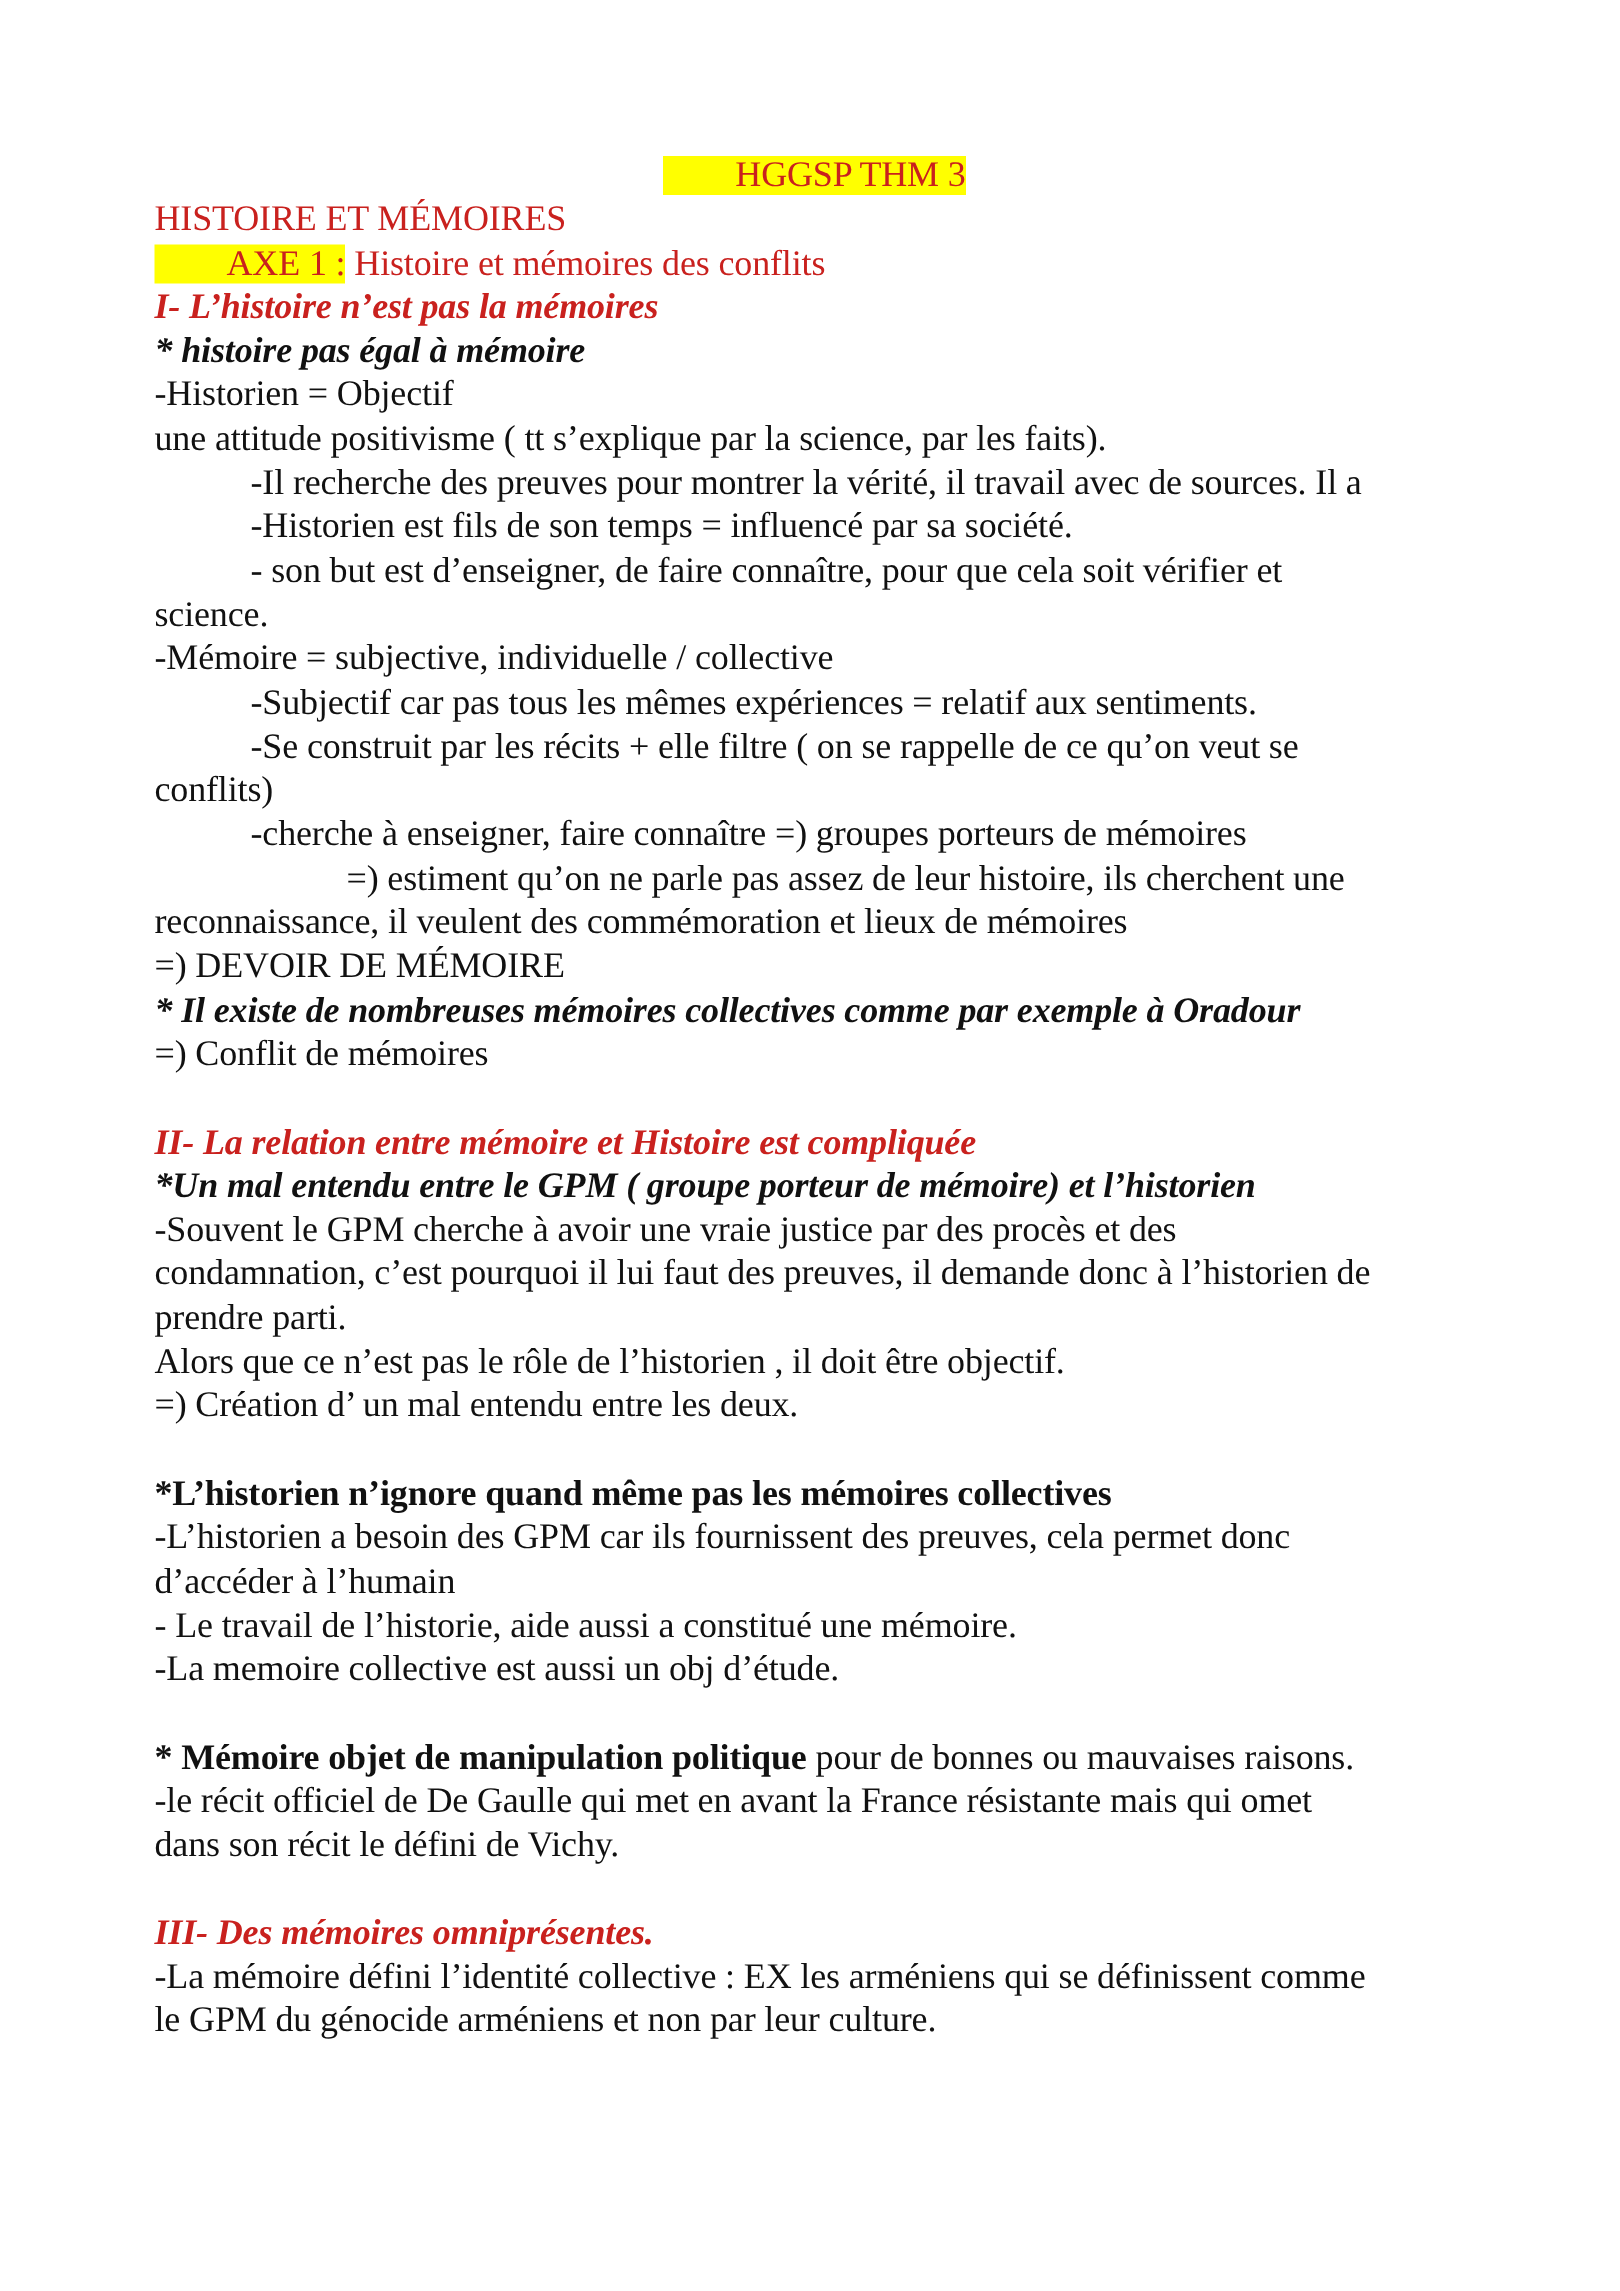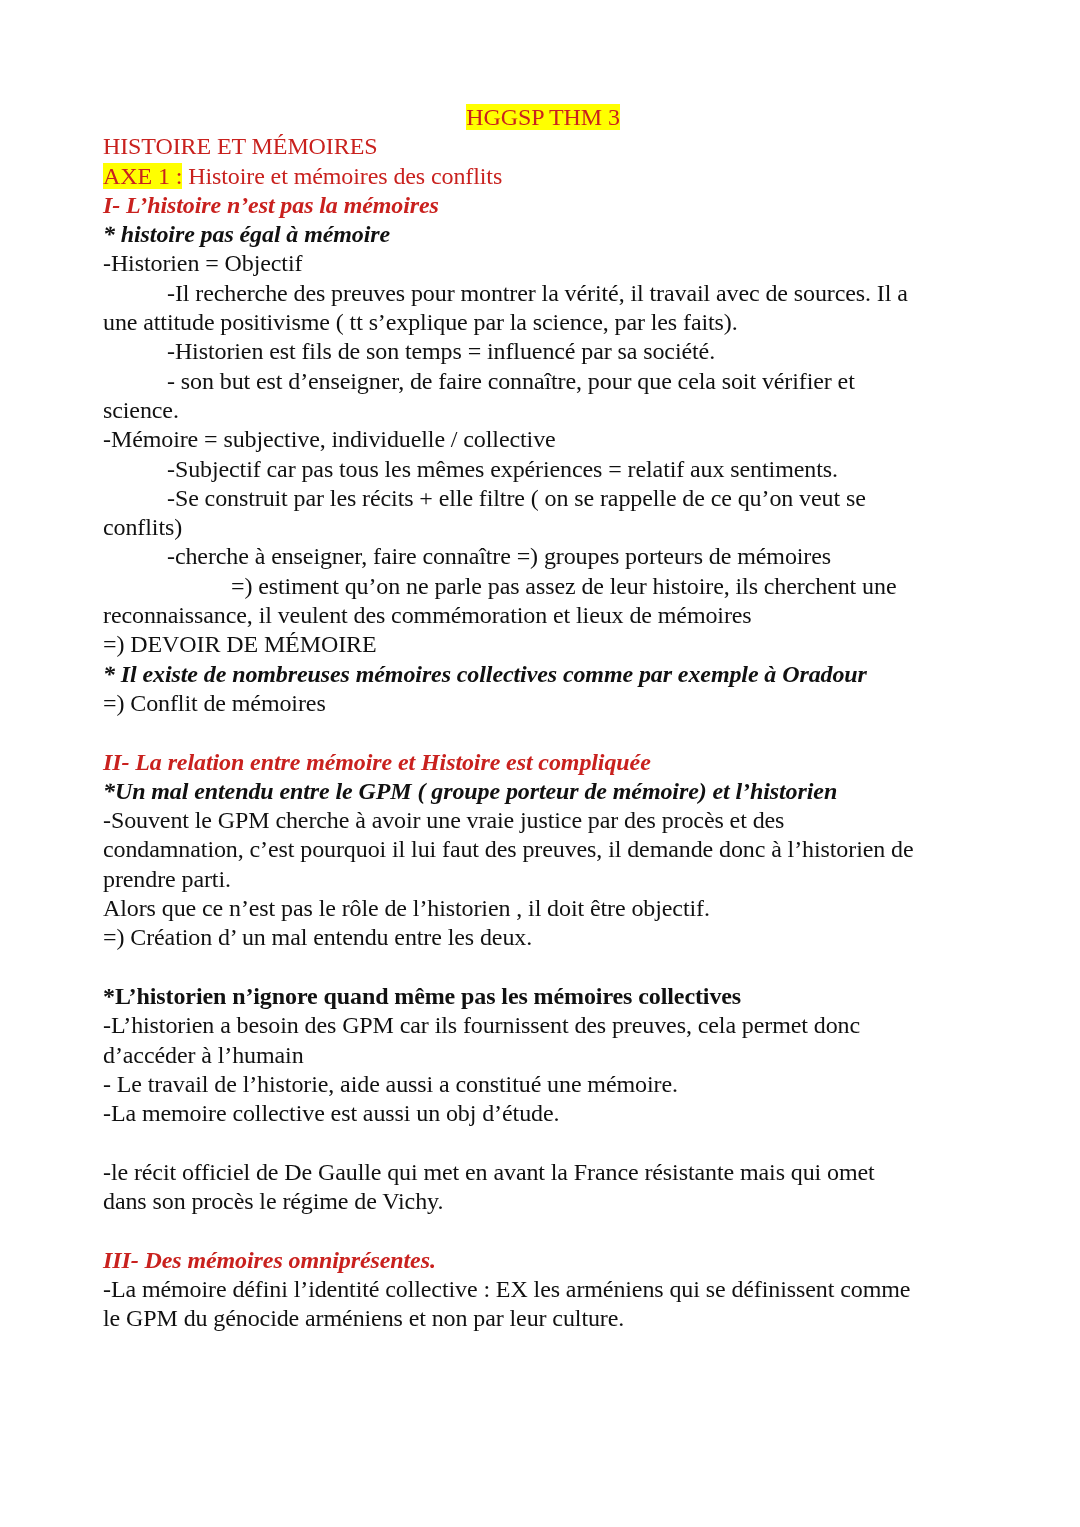--- a/index.html
+++ b/index.html
@@ -24,21 +24,21 @@
     .line {
       font-size: 24px;
       line-height: 29.3px;
       height: 29.3px;
       white-space: nowrap;
       letter-spacing: -0.1px;
     }
     .blank { height: 29.3px; }
     .center { text-align: left; }
     .red { color: #c9211e; }
-    .hl-red { background: #ffff00; color: #c9211e; }
+    .hl-red { background: #ffff00; color: #c9211e; padding-left: 48px; }
     .b { font-weight: bold; }
     .bi { font-weight: bold; font-style: italic; }
     .tab1 { padding-left: 64px; }
     .tab2 { padding-left: 128px; }
     .title-wrap { text-align: center; }
   </style>
 </head>
 <body>
 
 <div class="page">
@@ -47,22 +47,22 @@
     <span class="hl-red">HGGSP THM 3</span>
   </div>
   <div class="line center red">HISTOIRE ET MÉMOIRES</div>
   <div class="line">
     <span class="hl-red">AXE 1 :</span><span class="red"> Histoire et mémoires des conflits</span>
   </div>
 
   <div class="line red bi">I- L’histoire n’est pas la mémoires</div>
   <div class="line bi">* histoire pas égal à mémoire</div>
   <div class="line">-Historien = Objectif</div>
+  <div class="line">une attitude positivisme ( tt s’explique par la science, par les faits).</div>
   <div class="line tab1">-Il recherche des preuves pour montrer la vérité, il travail avec de sources. Il a</div>
-  <div class="line">une attitude positivisme ( tt s’explique par la science, par les faits).</div>
   <div class="line tab1">-Historien est fils de son temps = influencé par sa société.</div>
   <div class="line tab1">- son but est d’enseigner, de faire connaître, pour que cela soit vérifier et</div>
   <div class="line">science.</div>
   <div class="line">-Mémoire = subjective, individuelle / collective</div>
   <div class="line tab1">-Subjectif car pas tous les mêmes expériences = relatif aux sentiments.</div>
   <div class="line tab1">-Se construit par les récits + elle filtre ( on se rappelle de ce qu’on veut se</div>
   <div class="line">conflits)</div>
   <div class="line tab1">-cherche à enseigner, faire connaître =) groupes porteurs de mémoires</div>
   <div class="line tab2">=) estiment qu’on ne parle pas assez de leur histoire, ils cherchent une</div>
   <div class="line">reconnaissance, il veulent des commémoration et lieux de mémoires</div>
@@ -78,21 +78,24 @@
   <div class="line">prendre parti.</div>
   <div class="line">Alors que ce n’est pas le rôle de l’historien , il doit être objectif.</div>
   <div class="line">=) Création d’ un mal entendu entre les deux.</div>
   <div class="blank"></div>
   <div class="line b">*L’historien n’ignore quand même pas les mémoires collectives</div>
   <div class="line">-L’historien a besoin des GPM car ils fournissent des preuves, cela permet donc</div>
   <div class="line">d’accéder à l’humain</div>
   <div class="line">- Le travail de l’historie, aide aussi a constitué une mémoire.</div>
   <div class="line">-La memoire collective est aussi un obj d’étude.</div>
   <div class="blank"></div>
+  <div class="line">
+    <span class="b">* Mémoire objet de manipulation politique</span><span> pour de bonnes ou mauvaises raisons.</span>
+  </div>
   <div class="line">-le récit officiel de De Gaulle qui met en avant la France résistante mais qui omet</div>
-  <div class="line">dans son procès le régime de Vichy.</div>
+  <div class="line">dans son récit le défini de Vichy.</div>
   <div class="blank"></div>
 
   <div class="line red bi">III- Des mémoires omniprésentes.</div>
   <div class="line">-La mémoire défini l’identité collective : EX les arméniens qui se définissent comme</div>
   <div class="line">le GPM du génocide arméniens et non par leur culture.</div>
 
 </div>
 
 </body></html>

